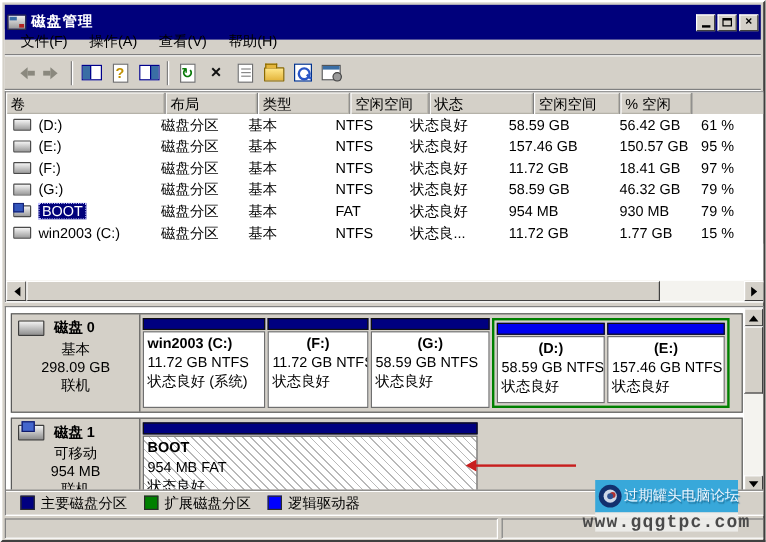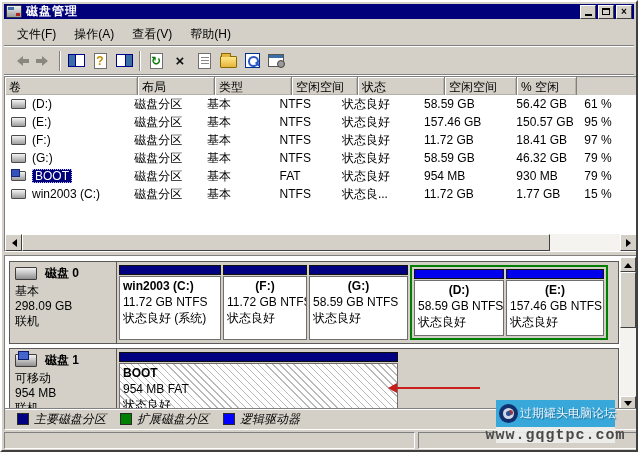--- a/index.html
+++ b/index.html
@@ -2,21 +2,21 @@
 <html><head>
 <meta charset="utf-8">
 <style>
   * { box-sizing: border-box; margin: 0; padding: 0; }
   html,body { width:638px; height:452px; }
   body { font-family:"Liberation Sans","DejaVu Sans",sans-serif; font-size:12px; color:#000; background:#D4D0C8; }
   .window { position:relative; width:638px; height:452px; background:#D4D0C8;
             border:2px solid; border-color:#FFFFFF #404040 #404040 #FFFFFF; overflow:hidden; }
 
   
-  .titlebar { position:absolute; left:2px; top:2px; width:630px; height:15px; background:#00007B;
+  .titlebar { position:absolute; left:2px; top:2px; width:630px; height:29px; background:#00007B;
               display:flex; align-items:center; padding:0 2px; }
   .title-icon { width:16px; height:13px; position:relative; margin-right:4px;
                 background:linear-gradient(#efefef,#9a9a9a); border:1px solid #30304a; border-radius:1px; }
   .title-icon:before { content:""; position:absolute; right:1px; bottom:1px; width:4px; height:3px; background:#b22222; }
   .title-icon:after { content:""; position:absolute; left:1px; top:1px; width:6px; height:3px; background:#3b6ea5; }
   .title-text { color:#fff; font-weight:bold; letter-spacing:1px; }
   .title-spacer { flex:1; }
   .tbtn { width:16px; height:14px; background:#D4D0C8; border:1px solid; border-color:#fff #404040 #404040 #fff;
           margin-left:2px; display:flex; align-items:center; justify-content:center;
           font-size:10px; font-weight:bold; line-height:1; color:#000; }
@@ -84,21 +84,21 @@
   .tri-u { width:0; height:0; border:4px solid transparent; border-bottom:5px solid #000; margin-top:-3px; }
   .tri-d { width:0; height:0; border:4px solid transparent; border-top:5px solid #000; margin-bottom:-3px; }
   .hthumb { width:528px; height:17px; background:#D4D0C8; border:1px solid; border-color:#fff #404040 #404040 #fff; }
 
   
   .graph-pane { position:absolute; left:2px; top:253px; width:634px; height:175px; background:#fff;
                 border:1px solid; border-color:#808080 #fff #fff #808080; overflow:hidden; }
   .disk-row { position:absolute; left:4px; width:610px; border:1px solid #5a5a5a; background:#D4D0C8; display:flex; }
   .disk-row.d0 { top:5px; height:83px; }
   .disk-row.d1 { top:92px; height:80px; }
-  .disk-info { width:107px; flex:none; border-right:1px solid #5a5a5a; padding:3px 5px; }
+  .disk-info { width:107px; flex:none; border-right:1px solid #5a5a5a; padding:3px 5px;text-align:center; }
   .disk-title { display:flex; align-items:center; font-weight:bold; margin-bottom:2px; }
   .disk-ic { width:22px; height:13px; background:linear-gradient(#f2f2f2,#8f8f8f); border:1px solid #3d3d3d;
              border-radius:1px; margin-right:8px; position:relative; flex:none; }
   .disk-ic.removable:before { content:""; position:absolute; left:2px; top:-4px; width:9px; height:7px;
                               background:#4466cc; border:1px solid #101a6a; }
   .disk-line { line-height:15px; white-space:nowrap; }
   .disk-graphic { flex:1; display:flex; padding:3px 2px; overflow:hidden; }
   .part { display:flex; flex-direction:column; margin-right:2px; flex:none; }
   .part-bar { height:10px; border:1px solid #101010; }
   .bar-primary { background:#000080; }
@@ -113,21 +113,21 @@
   .w-c { width:102px; } .w-f { width:84px; } .w-g { width:99px; } .w-d { width:90px; } .w-e { width:98px; } .w-boot { width:279px; }
 
   .vscroll { position:absolute; right:1px; top:1px; width:16px; height:154px; background:#F4F3EF; }
   .vscroll .sbtn { width:16px; height:15px; }
   .vscroll .down { position:absolute; bottom:0; }
   .vthumb { position:absolute; top:15px; left:0; width:16px; height:56px; background:#D4D0C8;
             border:1px solid; border-color:#fff #404040 #404040 #fff; }
 
   .legendbar { position:absolute; left:0; bottom:0; width:632px; height:21px; background:#D4D0C8;
                border-top:1px solid #808080; box-shadow:inset 0 1px 0 #fff; display:flex; align-items:center;
-               padding-left:12px; gap:14px;font-style:italic; }
+               padding-left:12px; gap:14px; }
   .legend-item { display:flex; align-items:center; gap:5px; }
   .legend-sq { width:12px; height:12px; border:1px solid #2a2a2a; flex:none; }
   .sq-primary { background:#000080; } .sq-extended { background:#008000; } .sq-logical { background:#0000FF; }
 
   
   .statusbar { position:absolute; left:2px; top:430px; width:634px; height:17px; display:flex; gap:3px; }
   .status-cell { border:1px solid; border-color:#808080 #fff #fff #808080; background:#D4D0C8; height:17px; }
   .status-cell.p1 { width:411px; } .status-cell.p2 { flex:1; }
 
   

